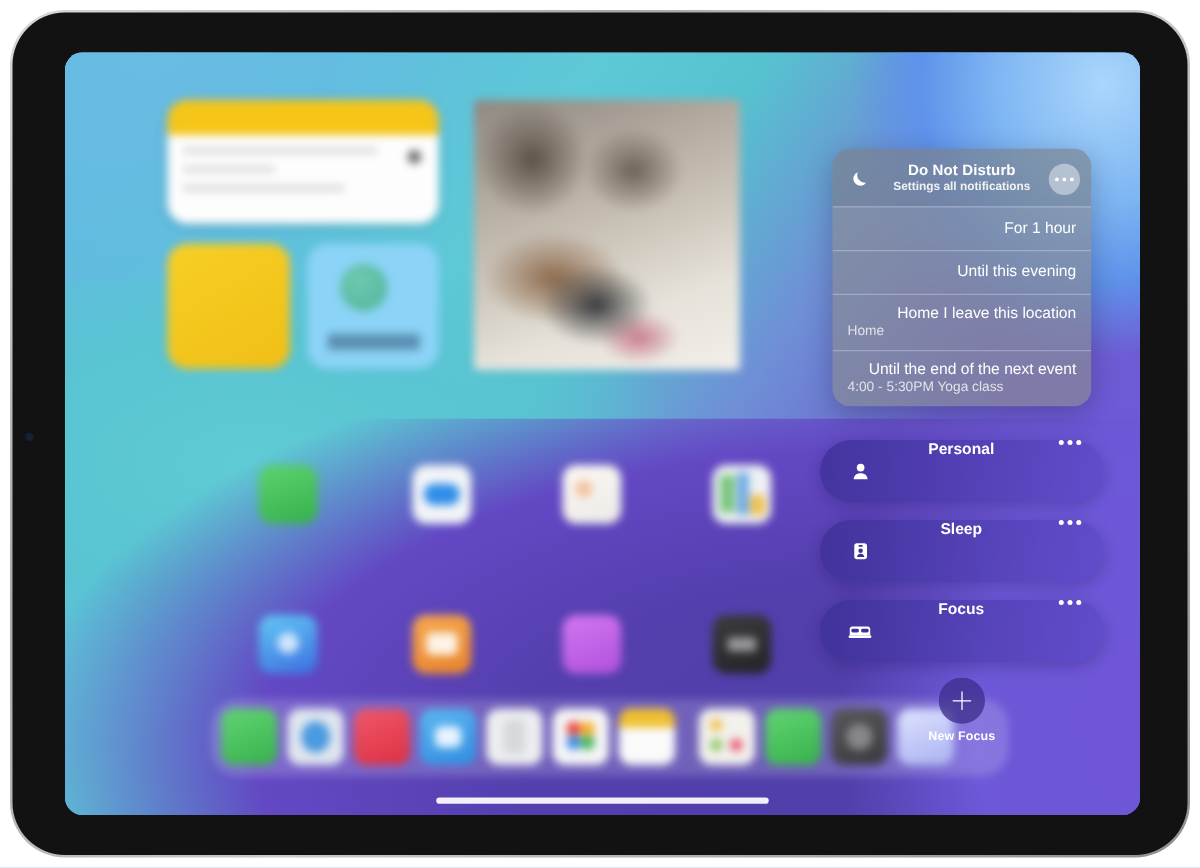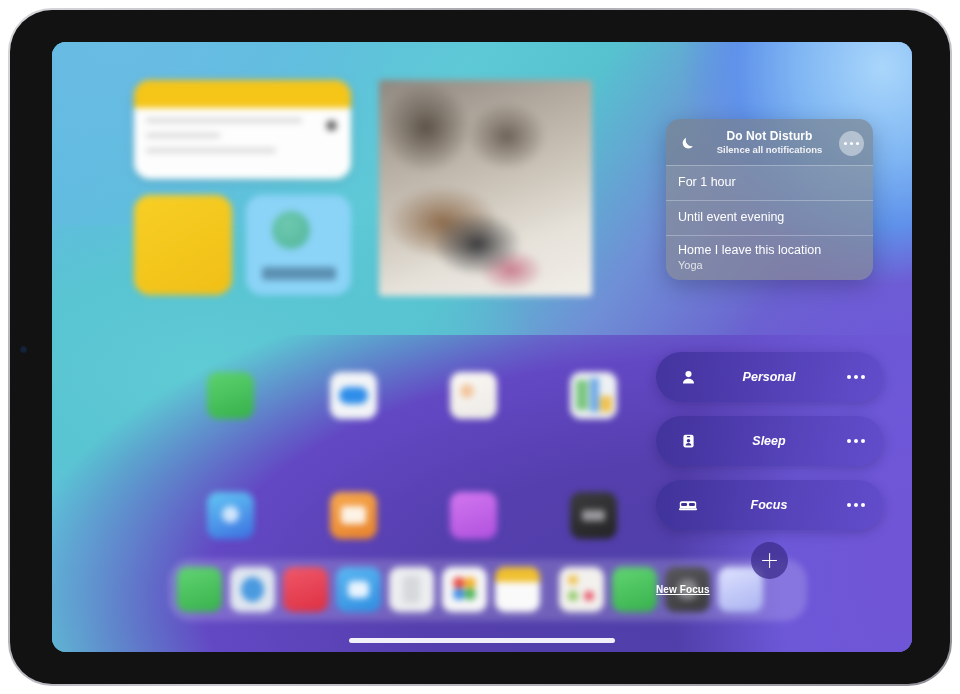--- a/index.html
+++ b/index.html
@@ -143,48 +143,47 @@
     display:flex; align-items:center; justify-content:center; gap:2.5px;
   }
   #dnd-more i { width:3.4px; height:3.4px; border-radius:50%; background:#fff; display:block; }
 
   .dnd-row {
     padding:7px 12px 8px;
     border-top:1px solid rgba(255,255,255,.28);
     background:rgba(255,255,255,.07);
   }
   .dnd-row.wide-gap { padding-top:9px; padding-bottom:10px; }
-  .dnd-row-main { font-size:12.5px; line-height:15px; }
+  .dnd-row-main { font-size:12.5px; line-height:15px;text-align:right; }
   .dnd-row-sub { font-size:11px; line-height:14px; color:#e2e2e6; margin-top:0px; }
   #dnd-settings {
     text-align:center; font-size:12.5px; padding:8px 0 10px;
     border-top:1px solid rgba(255,255,255,.28);
     background:rgba(255,255,255,.05);
   }
 
   
   .focus-row {
     position:absolute; left:604px; width:227px; height:50px;
     border-radius:25px;
     background:linear-gradient(100deg, rgba(60,48,150,.80) 0%, rgba(74,58,170,.74) 46%, rgba(92,72,196,.68) 100%);
     backdrop-filter:blur(14px);
     color:#fff;
-    display:flex; align-items:center;
+    display:flex; 
     box-shadow:0 3px 12px rgba(20,10,60,.25);
-    font-style:italic;
   }
   #focus-personal { top:310px; }
   #focus-work     { top:374px; }
   #focus-sleep    { top:438px; }
   .focus-icon { width:30px; margin-left:17px; display:flex; align-items:center; justify-content:center; }
   .focus-label { flex:1; text-align:center; font-size:12.5px; font-weight:bold; margin-left:-12px; }
   .focus-more { margin-right:18px; display:flex; gap:3px; }
   .focus-more i { width:4px; height:4px; border-radius:50%; background:#fff; display:block; }
 
-  #new-focus { position:absolute; left:604px; top:500px; width:227px; text-align:left; color:#fff;text-decoration:underline; }
+  #new-focus { position:absolute; left:604px; top:500px; width:227px; text-align:center; color:#fff; }
   #new-focus-button {
     width:37px; height:37px; border-radius:50%;
     background:rgba(62,48,142,.78);
     margin:0 auto; position:relative;
   }
   #new-focus-button:before, #new-focus-button:after {
     content:""; position:absolute; background:#fff; border-radius:1px;
   }
   #new-focus-button:before { left:50%; top:11px; width:1.8px; height:15px; transform:translateX(-50%); }
   #new-focus-button:after { top:50%; left:11px; height:1.8px; width:15px; transform:translateY(-50%); }
@@ -291,37 +290,41 @@
       </div>
 
       <div id="dnd-panel">
         <div id="dnd-header">
           <div id="dnd-moon">
             <svg viewBox="0 0 20 20" width="17" height="17">
               <path d="M15.2 13.1A7.2 7.2 0 0 1 7.4 3.2a6.6 6.6 0 1 0 7.8 9.9z" fill="#ffffff"></path>
             </svg>
           </div>
           <div id="dnd-title">Do Not Disturb</div>
-          <div id="dnd-subtitle">Silence all notifications</div>
+          <div id="dnd-subtitle">Settings all notifications</div>
           <div id="dnd-more">
               <i></i>
               <i></i>
               <i></i>
             </div>
         </div>
 
         <div class="dnd-row wide-gap">
           <div class="dnd-row-main">For 1 hour</div>
         </div>
         <div class="dnd-row wide-gap">
-          <div class="dnd-row-main">Until event evening</div>
+          <div class="dnd-row-main">Until this evening</div>
         </div>
         <div class="dnd-row">
           <div class="dnd-row-main">Home I leave this location</div>
-          <div class="dnd-row-sub">Yoga</div>
+          <div class="dnd-row-sub">Home</div>
+        </div>
+        <div class="dnd-row">
+          <div class="dnd-row-main">Until the end of the next event</div>
+          <div class="dnd-row-sub">4:00 - 5:30PM Yoga class</div>
         </div>
       </div>
 
       <div class="focus-row" id="focus-personal">
         <div class="focus-icon">
           <svg viewBox="0 0 20 20" width="17" height="17">
             <circle cx="10" cy="6" r="3.6" fill="#fff"></circle>
             <path d="M3.5 17c0-3.6 2.9-5.6 6.5-5.6s6.5 2 6.5 5.6z" fill="#fff"></path>
           </svg>
         </div>

